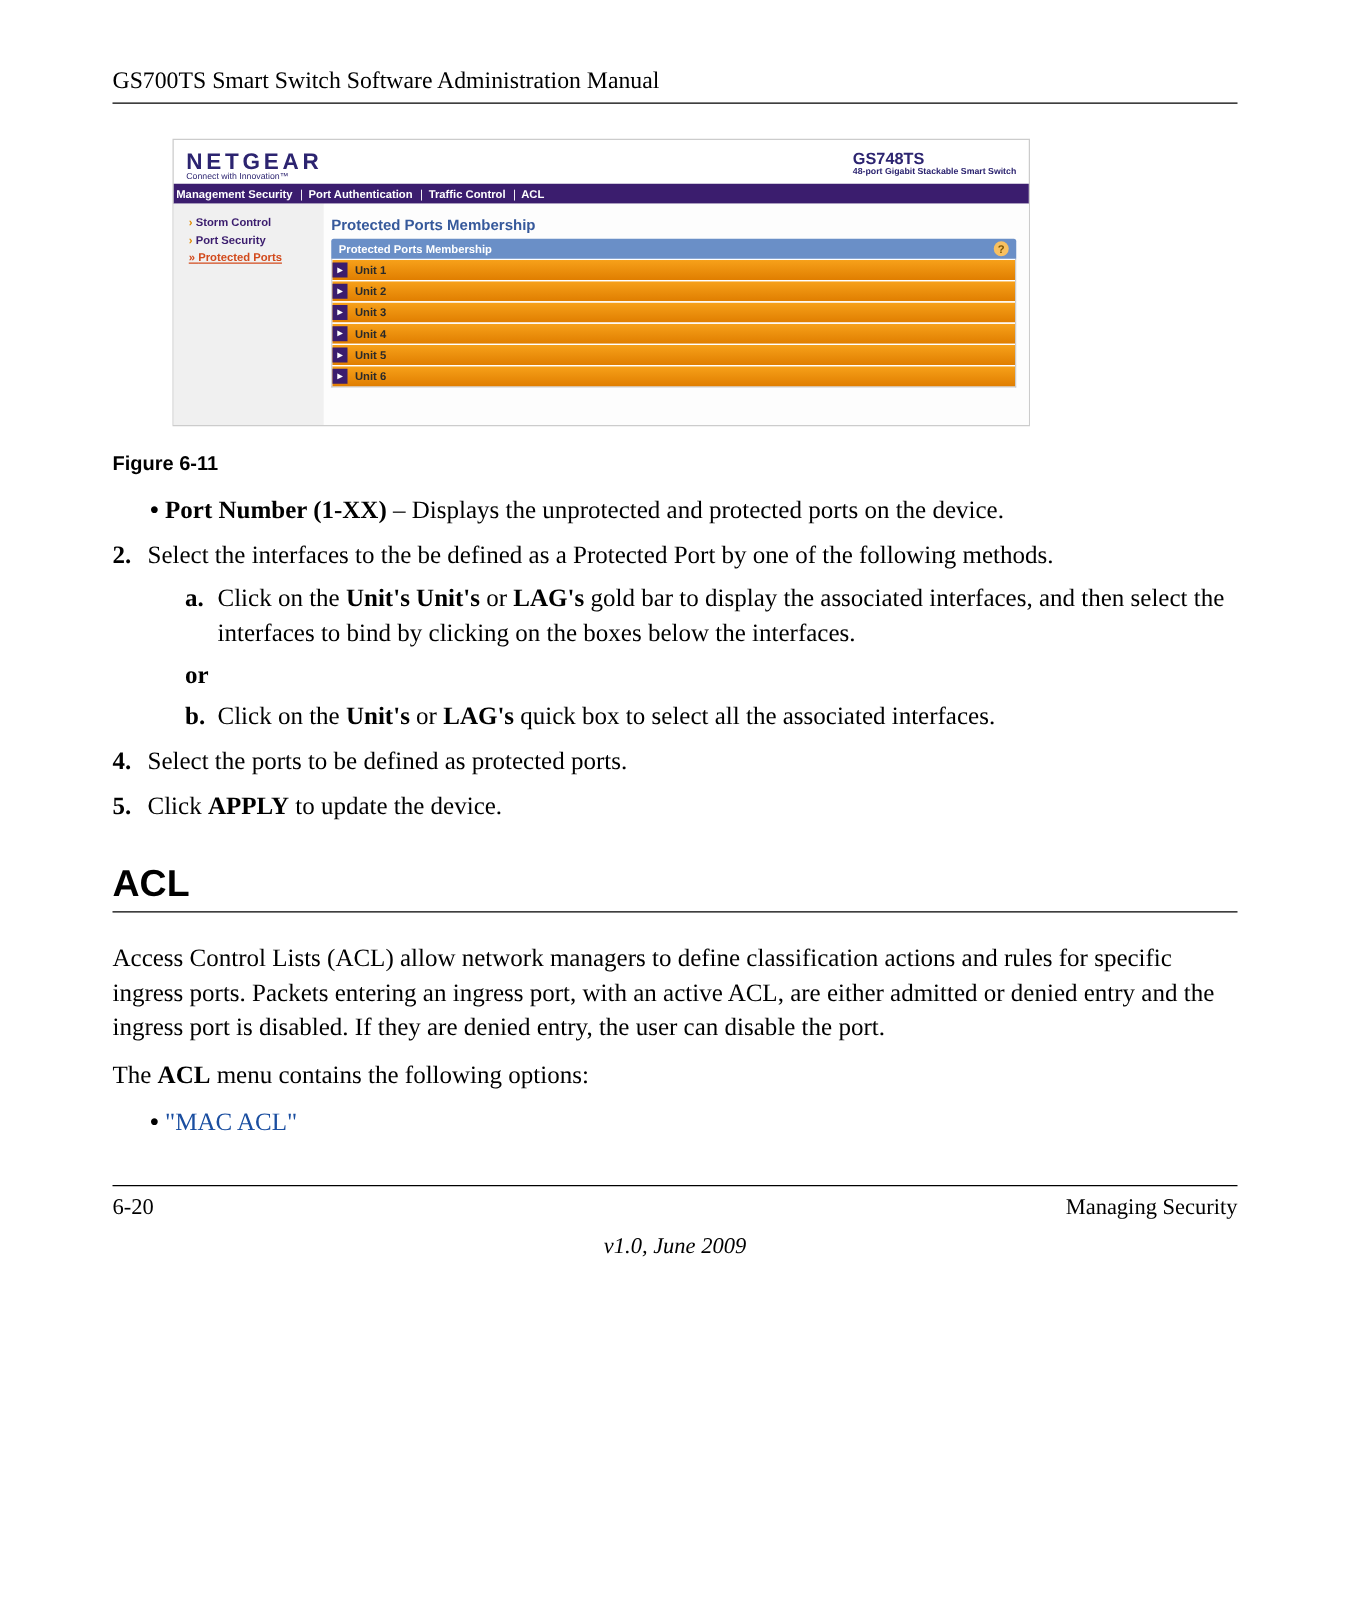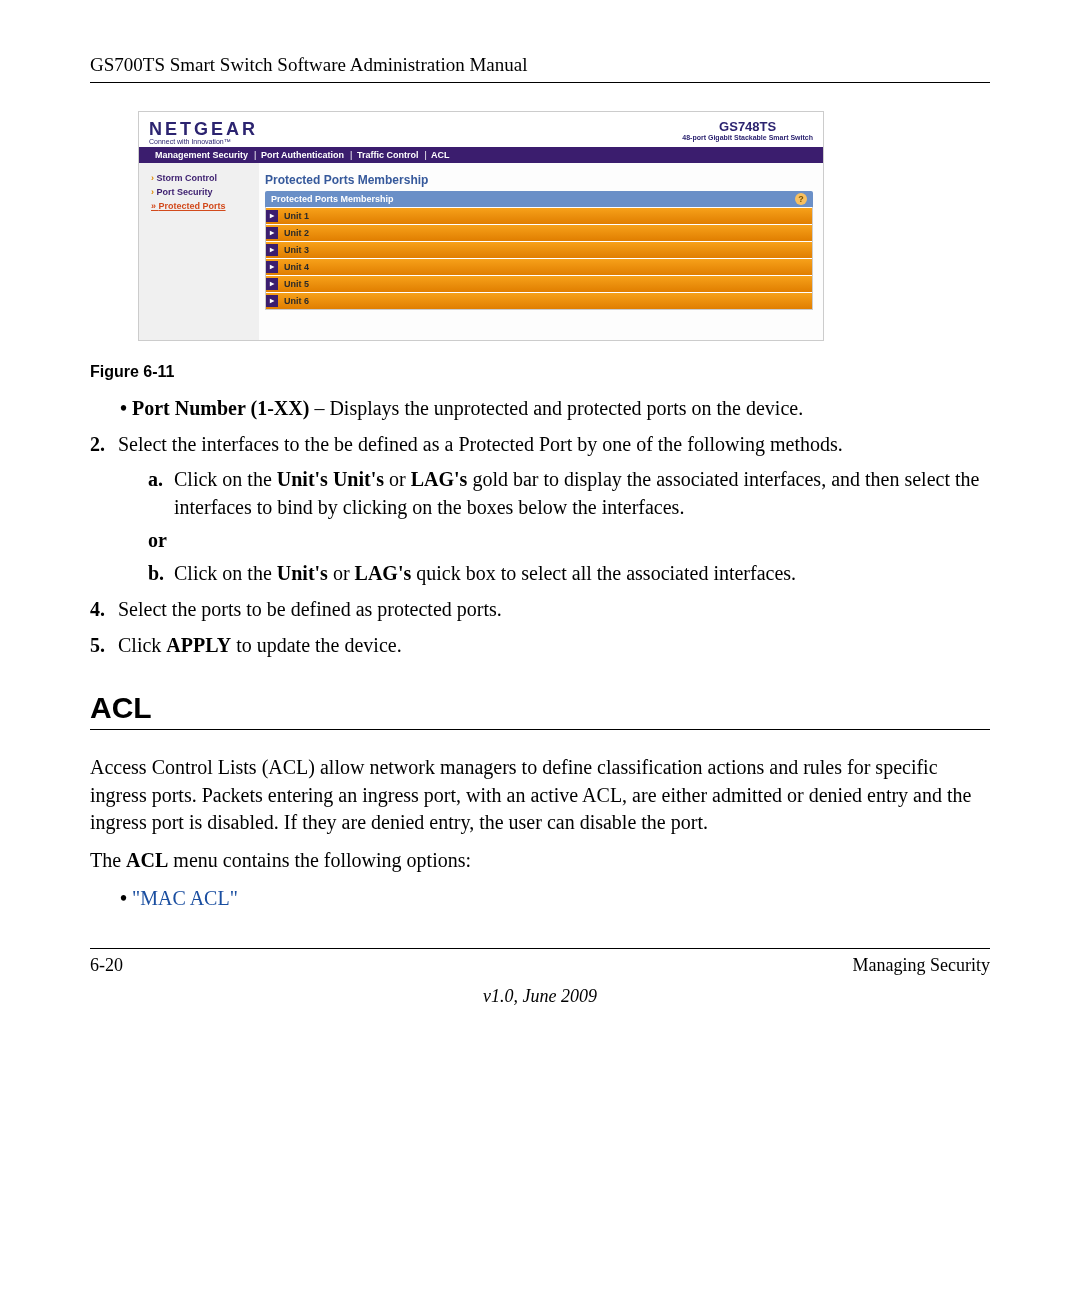--- a/index.html
+++ b/index.html
@@ -42,21 +42,21 @@
     font-size: 18px;
     font-weight: 900;
     letter-spacing: 3px;
     color: #2c2470;
   }
   .logo-tag {
     font-size: 7px;
     color: #2c2470;
   }
   .model-block {
-    text-align: center;
+    text-align: left;
     color: #2c2470;
     line-height: 1.1;
   }
   .model-main { font-size: 13px; font-weight: bold; }
   .model-sub  { font-size: 7px; font-weight: bold; }
   .tabbar {
     margin-top: 4px;
     display: flex;
     align-items: stretch;
     background: #d7d7d7;
@@ -84,21 +84,21 @@
     color: #d24a1c;
     border: 1px solid #d24a1c;
     border-radius: 8px;
     padding: 1px 8px;
     background: #fff;
     cursor: pointer;
   }
   .subtabs {
     background: #3b1d6e;
     color: #fff;
-    padding: 3px 16px;
+    padding: 3px 2px;
     font-size: 9px;
     font-weight: bold;
   }
   .subtabs span { margin-right: 4px; }
   .subtabs .sep { color: #fff; margin: 0 2px; font-weight: normal;}
   .subtabs .hl { color: #fff; }
   .content-row {
     display: flex;
     background: #f5f5f5;
   }

